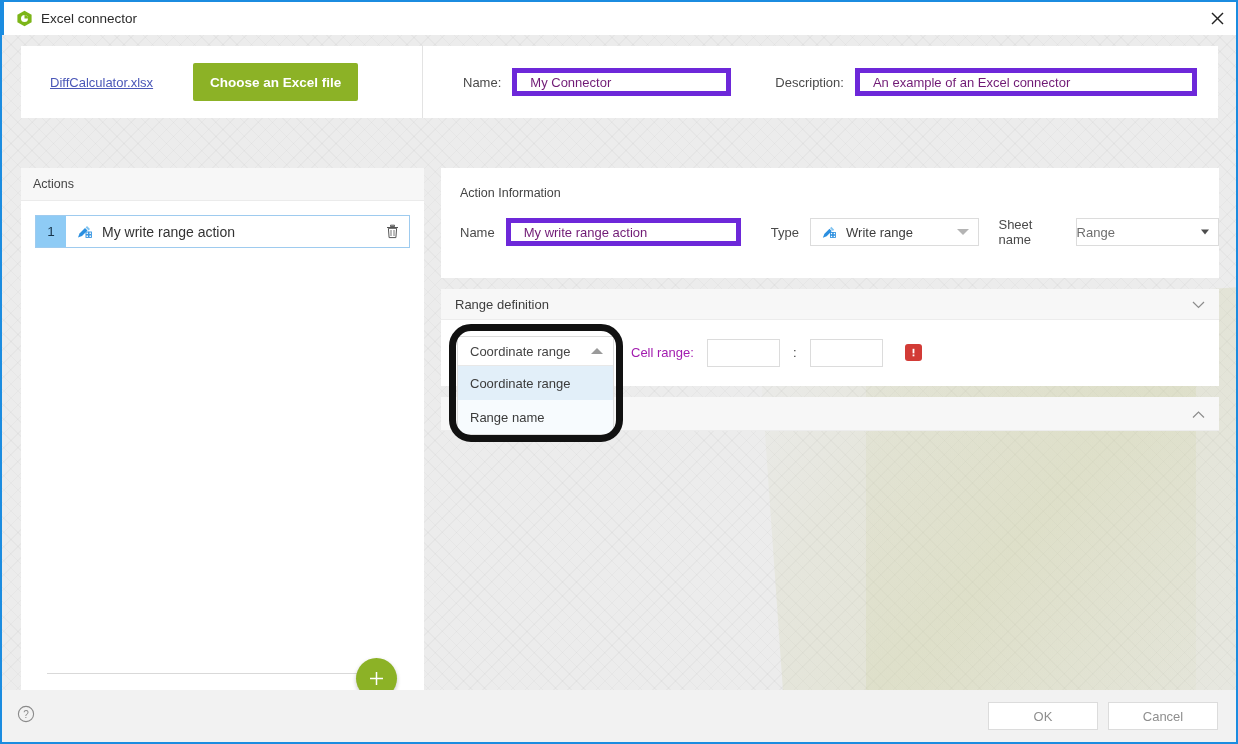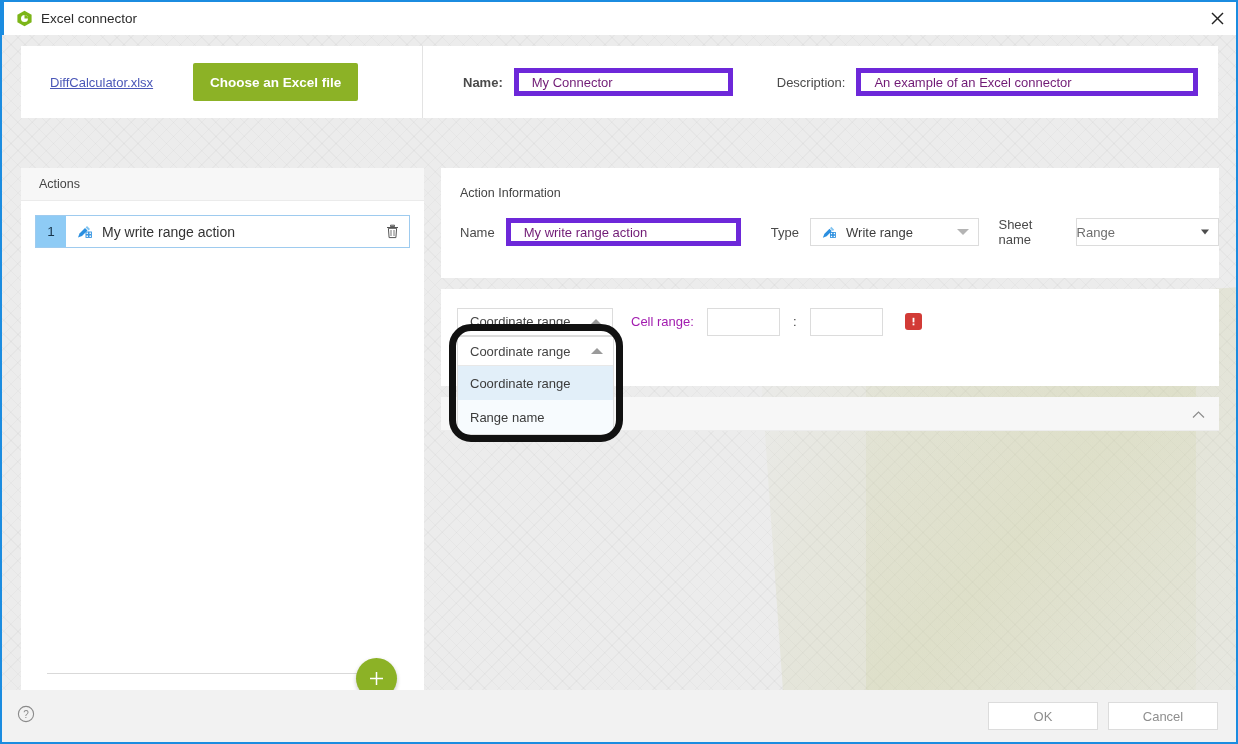--- a/index.html
+++ b/index.html
@@ -122,21 +122,21 @@
     padding: 0 17px;
     border-radius: 2px;
     cursor: pointer;
     font-family: "Liberation Sans", sans-serif;
   }
   .field-label {
     font-size: 13px;
     color: #4a4a4a;
     white-space: nowrap;
   }
-  #name-label { margin-left: 40px; font-weight: bold; }
+  #name-label { margin-left: 40px; }
   .text-box {
     height: 28px;
     border: 5px solid #6d28d9;
     background: #ffffff;
     display: flex;
     align-items: center;
     font-size: 13px;
     color: #701a75;
     padding-left: 13px;
   }
@@ -151,21 +151,21 @@
     width: 403px; height: 545px;
     background: #ffffff;
   }
   #actions-header {
     height: 33px;
     background: #f7f7f7;
     border-bottom: 1px solid #ebebeb;
     display: flex; align-items: center;
   }
   #actions-header span {
-    margin-left: 18px;
+    margin-left: 12px;
     font-size: 12.5px;
     color: #444444;
   }
   #action-row {
     margin: 15px 15px 0 15px;
     height: 31px;
     display: flex;
     align-items: stretch;
     outline: 1px solid #9ecbef;
     cursor: pointer;
@@ -521,20 +521,28 @@
 
         <span id="ai-sheet-label">Sheet name</span>
         <div id="ai-sheet-combo" class="combo">
           <span class="combo-text">Range</span>
           <span class="tri-down-dark"></span>
         </div>
       </div>
     </div>
 
     <div id="range-def-card">
+      <div class="section-header">
+        <span class="sh-title">Range definition</span>
+        <span class="chev">
+          <svg width="13" height="8" viewBox="0 0 13 8">
+            <polyline points="1,1 6.5,6.5 12,1" fill="none" stroke="#8c8c8c" stroke-width="1.2"></polyline>
+          </svg>
+        </span>
+      </div>
       <div id="range-def-body">
         <div id="range-type-combo" class="combo">
           <span class="combo-text">Coordinate range</span>
           <span class="tri-up-gray"></span>
         </div>
         <span id="cell-range-label">Cell range:</span>
         <div class="cell-input"></div>
         <span id="colon">:</span>
         <div class="cell-input"></div>
         <div id="error-badge">

